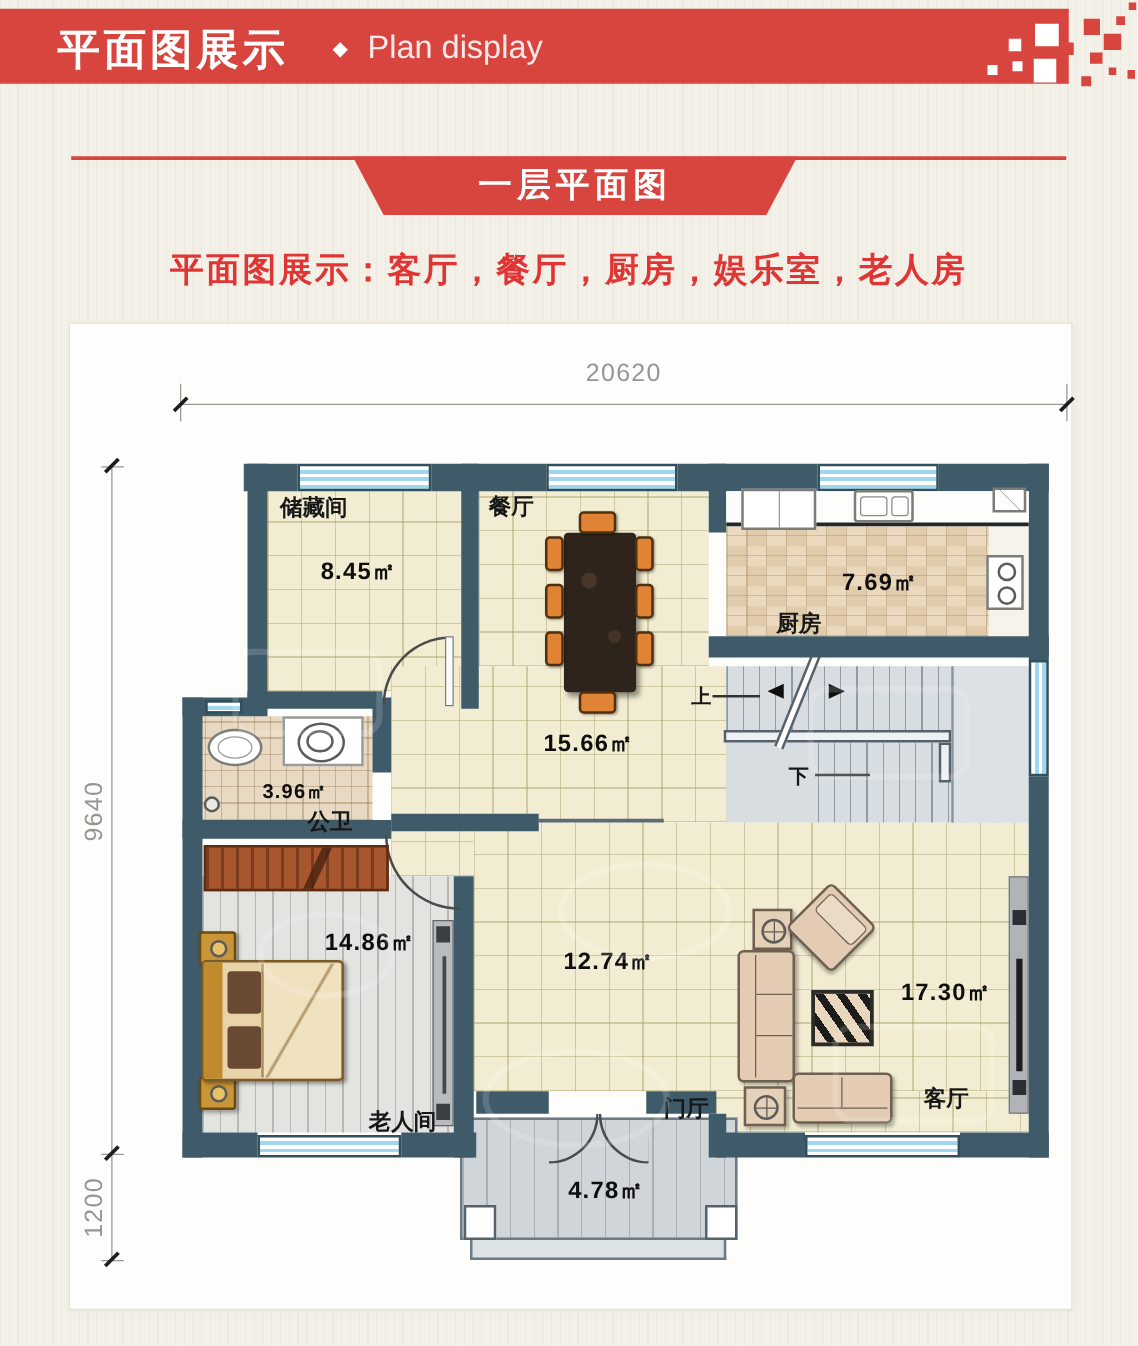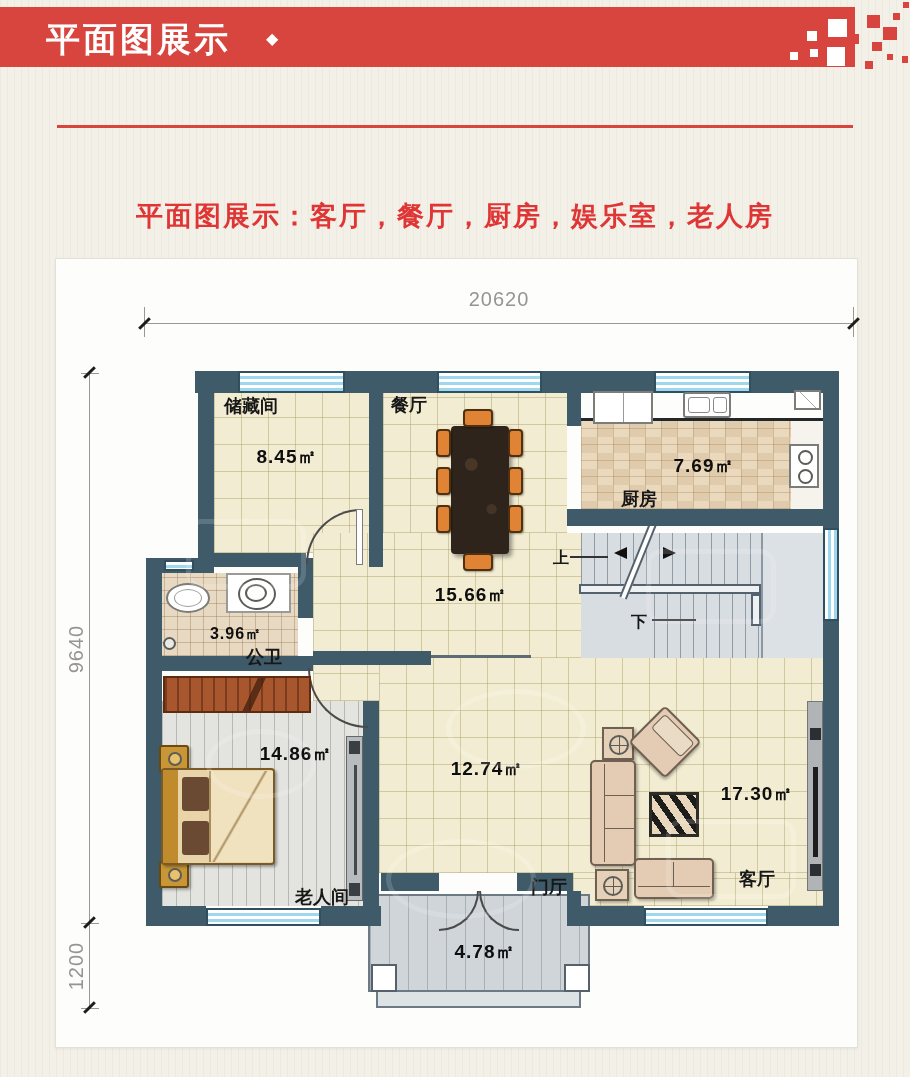--- a/index.html
+++ b/index.html
@@ -78,40 +78,42 @@
   .tri { position: absolute; width: 0; height: 0; border: 6px solid transparent; }
 </style>
 </head>
 <body>
 
 <div class="page">
 
   <div class="hdr">
     <div class="hdr-title">平面图展示</div>
     <div class="hdr-diamond">◆</div>
+    <div class="hdr-en">Plan display</div>
   </div>
 
   <div>
     <div class="sq" style="left:828px;top:19px;width:19px;height:18px;background:#fff"></div>
     <div class="sq" style="left:807px;top:31px;width:10px;height:10px;background:#fff"></div>
     <div class="sq" style="left:790px;top:52px;width:8px;height:8px;background:#fff"></div>
     <div class="sq" style="left:810px;top:49px;width:8px;height:8px;background:#fff"></div>
     <div class="sq" style="left:827px;top:47px;width:18px;height:19px;background:#fff"></div>
     <div class="sq" style="left:850px;top:34px;width:9px;height:10px;background:#d8453f"></div>
     <div class="sq" style="left:867px;top:15px;width:13px;height:13px;background:#d8453f"></div>
     <div class="sq" style="left:893px;top:13px;width:7px;height:7px;background:#d8453f"></div>
     <div class="sq" style="left:883px;top:27px;width:14px;height:13px;background:#d8453f"></div>
     <div class="sq" style="left:872px;top:42px;width:10px;height:9px;background:#d8453f"></div>
     <div class="sq" style="left:887px;top:54px;width:6px;height:6px;background:#d8453f"></div>
     <div class="sq" style="left:865px;top:61px;width:8px;height:8px;background:#d8453f"></div>
     <div class="sq" style="left:902px;top:56px;width:6px;height:7px;background:#d8453f"></div>
     <div class="sq" style="left:903px;top:2px;width:6px;height:6px;background:#d8453f"></div>
   </div>
 
   <div class="ribbon-line"></div>
+  <div class="ribbon">一层平面图</div>
   <div class="subtitle">平面图展示：客厅，餐厅，厨房，娱乐室，老人房</div>
 
   <div class="card">
 
     <div>
       <div class="dl" style="left:88px;top:64px;width:710px;height:1px"></div>
       <div class="dl" style="left:88px;top:48px;width:1px;height:30px"></div>
       <div class="dl" style="left:797px;top:48px;width:1px;height:30px"></div>
       <div class="tick" style="left:81px;top:63px"></div>
       <div class="tick" style="left:790px;top:63px"></div>

